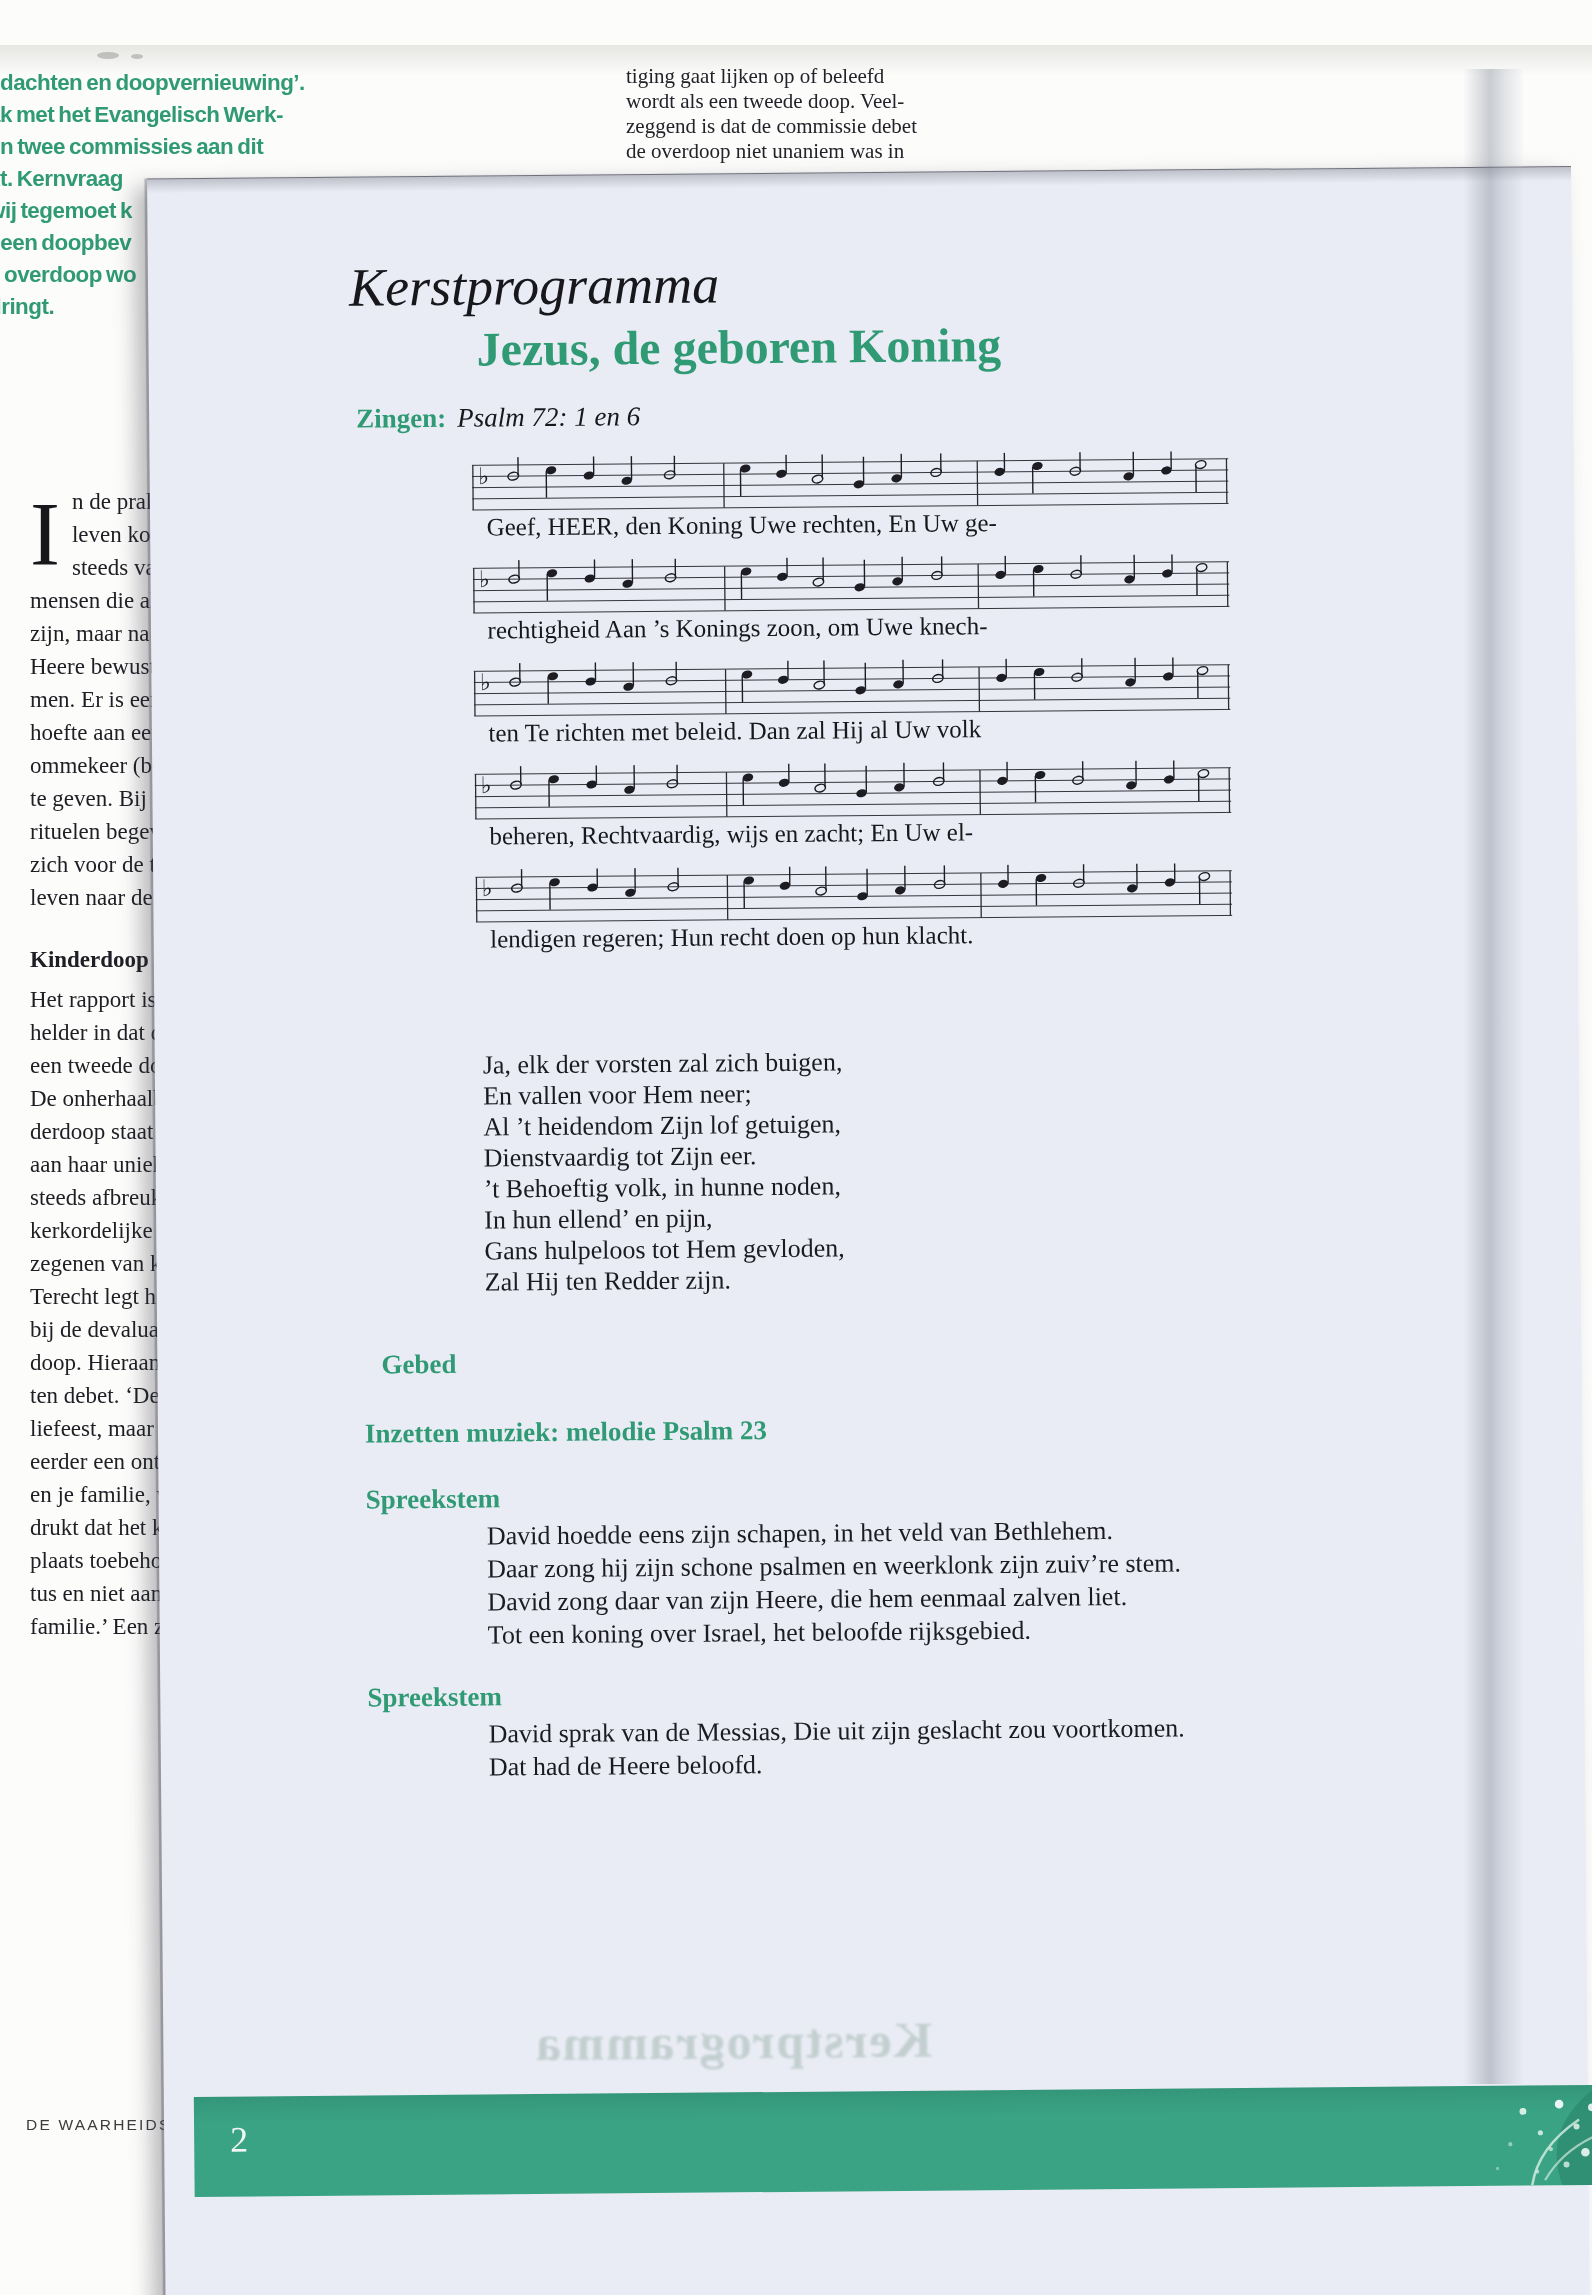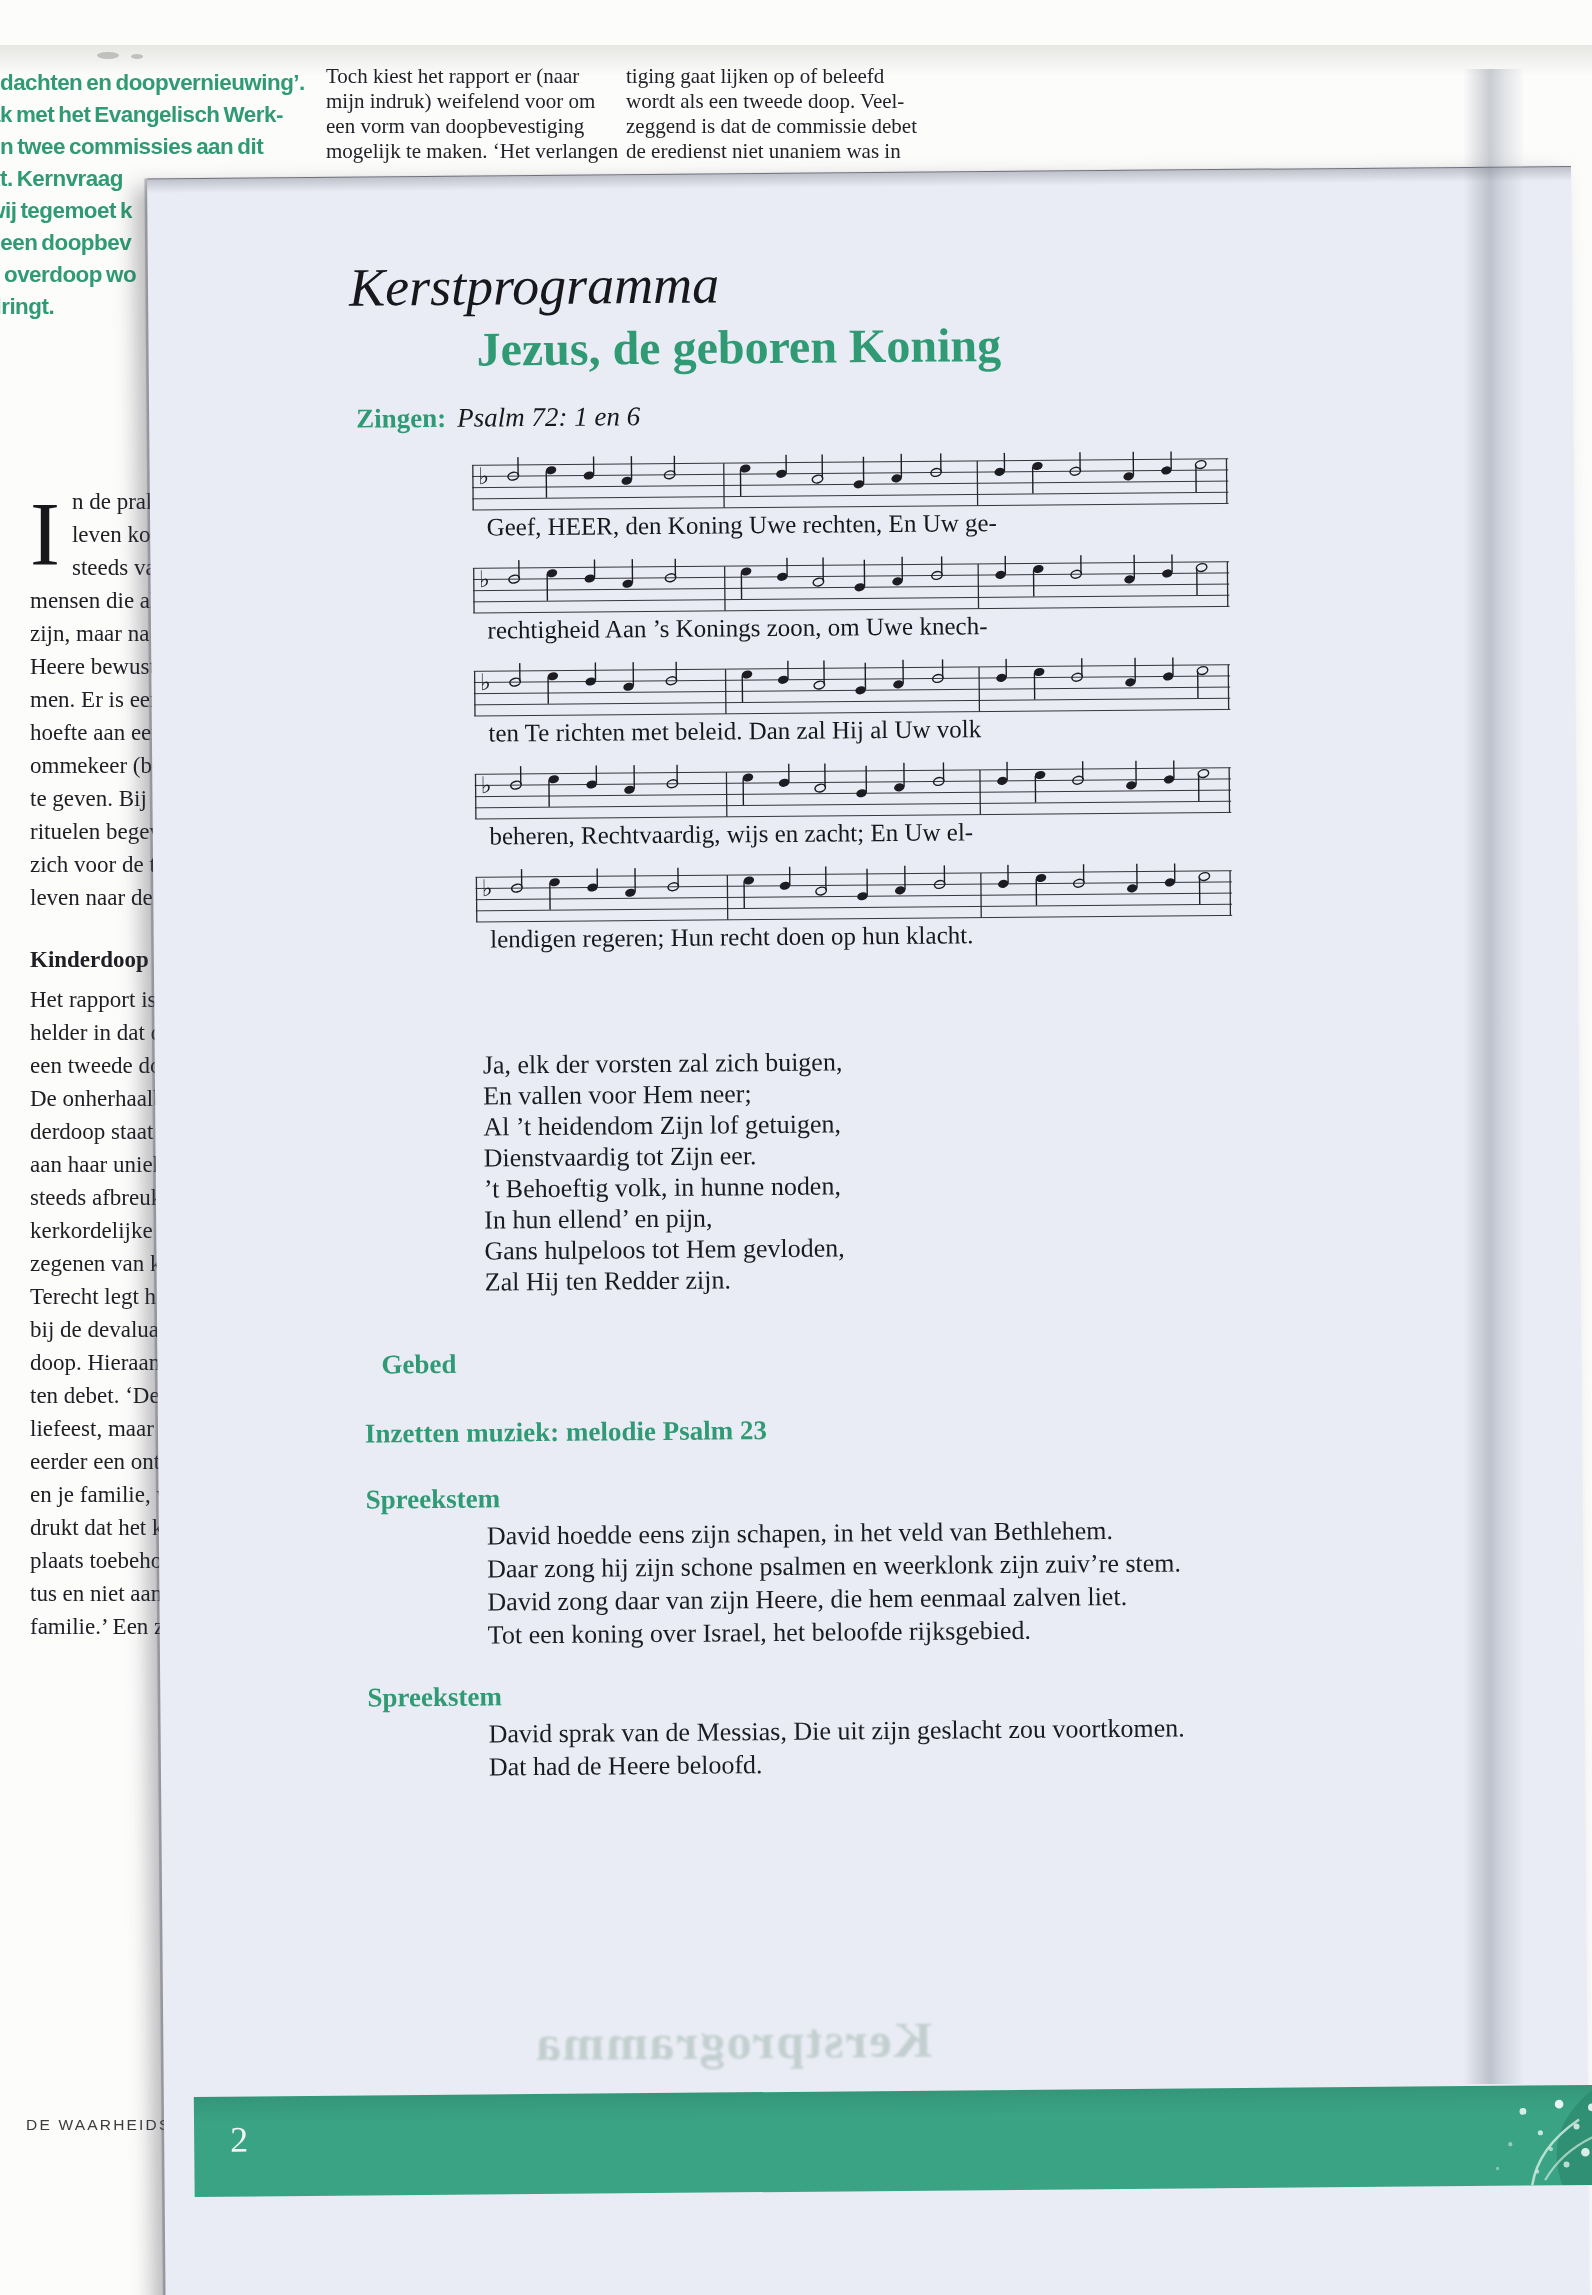--- a/index.html
+++ b/index.html
@@ -114,34 +114,27 @@
   <div>edachten en doopvernieuwing’.</div>
       <div>ak met het Evangelisch Werk-</div>
       <div>en twee commissies aan dit</div>
       <div>kt. Kernvraag</div>
       <div>wij tegemoet k</div>
       <div>r een doopbev</div>
       <div>e overdoop wo</div>
       <div>dringt.</div>
     </div>
 
-  <div class="topcol" id="col2">
-
-  <div>Toch kiest het rapport er (naar</div>
-      <div>mijn indruk) weifelend voor om</div>
-      <div>een vorm van doopbevestiging</div>
-      <div>mogelijk te maken. ‘Het verlangen</div>
-    </div>
 
   <div class="topcol" id="col3">
 
   <div>tiging gaat lijken op of beleefd</div>
       <div>wordt als een tweede doop. Veel-</div>
       <div>zeggend is dat de commissie debet</div>
-      <div>de eredienst niet unaniem was in</div>
+      <div>de overdoop niet unaniem was in</div>
     </div>
 
   <div class="leftcol">
     <div class="introrow">
       <div class="dropcap">I</div>
       <div>
 
       <div>n de prakti</div>
           <div>leven komt</div>
           <div>steeds vake</div>

